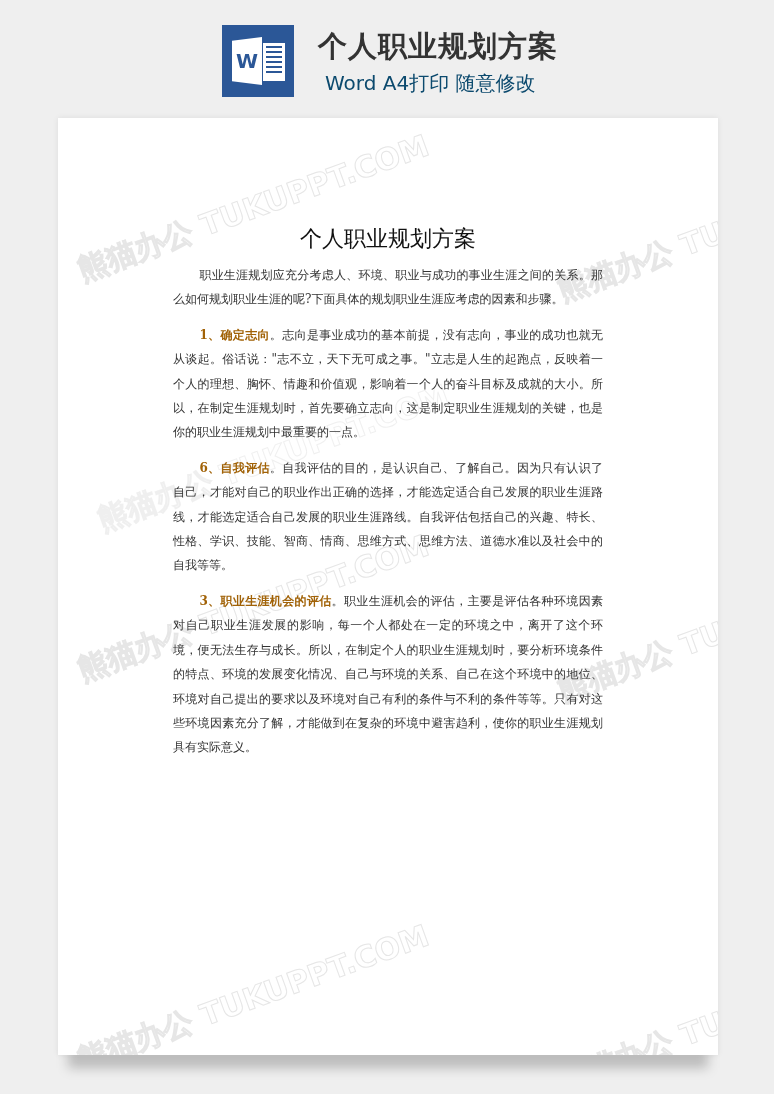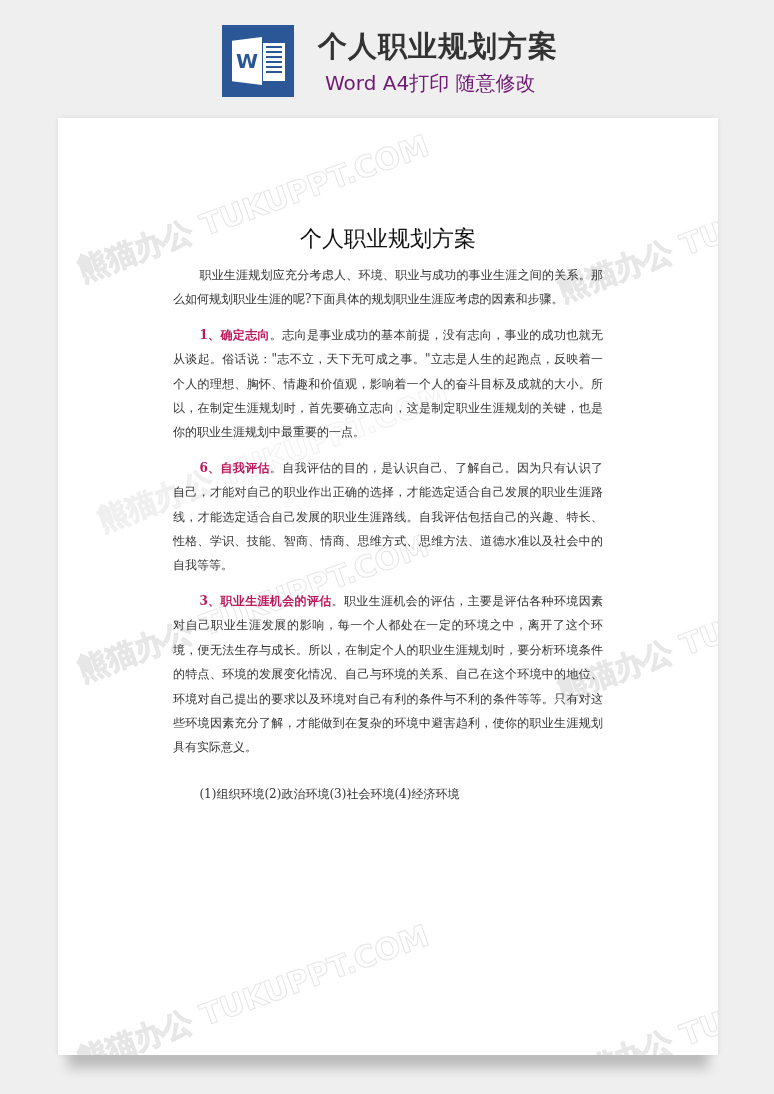--- a/index.html
+++ b/index.html
@@ -35,21 +35,21 @@
     display: block; height: 2px; background: #2b5797; margin-bottom: 3px;
   }
   .banner-title {
     position: absolute; left: 318px; top: 26px;
     font-family: "DejaVu Sans", sans-serif; font-weight: bold;
     font-size: 29px; color: #333333; letter-spacing: 1px; line-height: 40px;
   }
   .banner-sub {
     position: absolute; left: 325px; top: 69px;
     font-family: "DejaVu Sans", sans-serif;
-    font-size: 20px; color: #701a75; line-height: 28px;
+    font-size: 20px; color: #0c4a6e; line-height: 28px;
   }
   .page-shadow {
     position: absolute; left: 68px; top: 1050px; width: 640px; height: 18px;
     background: rgba(0,0,0,0.22); filter: blur(6px);
   }
   .page {
     position: absolute; left: 58px; top: 118px; width: 660px; height: 937px;
     background: #ffffff;
     box-shadow: 0 0 6px rgba(0,0,0,0.08);
     overflow: hidden;
@@ -65,21 +65,21 @@
   }
   .doc-title {
     position: absolute; left: 0; top: 106px; width: 660px; text-align: center;
     font-size: 22px; color: #111111; line-height: 30px;
   }
   .body-text {
     position: absolute; left: 115px; top: 145px; width: 430px;
     font-size: 12px; color: #333333; line-height: 24.4px;
   }
   .para { text-indent: 2.2em; text-align: justify; }
-  .para b { color: #be185d; }
+  .para b { color: #a16207; }
   .gap { height: 11px; }
 </style>
 </head>
 <body>
 
 <div class="banner">
   <div class="word-icon">
     <div class="doc"></div>
     <div class="w">W</div>
     <div class="lines">
@@ -111,16 +111,15 @@
   <div class="body-text">
     <p class="para">职业生涯规划应充分考虑人、环境、职业与成功的事业生涯之间的关系。那么如何规划职业生涯的呢?下面具体的规划职业生涯应考虑的因素和步骤。</p>
     <div class="gap"></div>
     <p class="para"><b>1、确定志向</b><span>。志向是事业成功的基本前提，没有志向，事业的成功也就无从谈起。俗话说："志不立，天下无可成之事。"立志是人生的起跑点，反映着一个人的理想、胸怀、情趣和价值观，影响着一个人的奋斗目标及成就的大小。所以，在制定生涯规划时，首先要确立志向，这是制定职业生涯规划的关键，也是你的职业生涯规划中最重要的一点。</span></p>
     <div class="gap"></div>
     <p class="para"><b>6、自我评估</b><span>。自我评估的目的，是认识自己、了解自己。因为只有认识了自己，才能对自己的职业作出正确的选择，才能选定适合自己发展的职业生涯路线，才能选定适合自己发展的职业生涯路线。自我评估包括自己的兴趣、特长、性格、学识、技能、智商、情商、思维方式、思维方法、道德水准以及社会中的自我等等。</span></p>
     <div class="gap"></div>
     <p class="para"><b>3、职业生涯机会的评估</b><span>。职业生涯机会的评估，主要是评估各种环境因素对自己职业生涯发展的影响，每一个人都处在一定的环境之中，离开了这个环境，便无法生存与成长。所以，在制定个人的职业生涯规划时，要分析环境条件的特点、环境的发展变化情况、自己与环境的关系、自己在这个环境中的地位、环境对自己提出的要求以及环境对自己有利的条件与不利的条件等等。只有对这些环境因素充分了解，才能做到在复杂的环境中避害趋利，使你的职业生涯规划具有实际意义。</span></p>
     <div class="gap"></div>
     <div class="gap"></div>
-    <p class="para">(1)组织环境(2)政治环境(3)社会环境(4)经济环境</p>
     <div class="gap"></div>
   </div>
 </div>
 
 </body></html>

